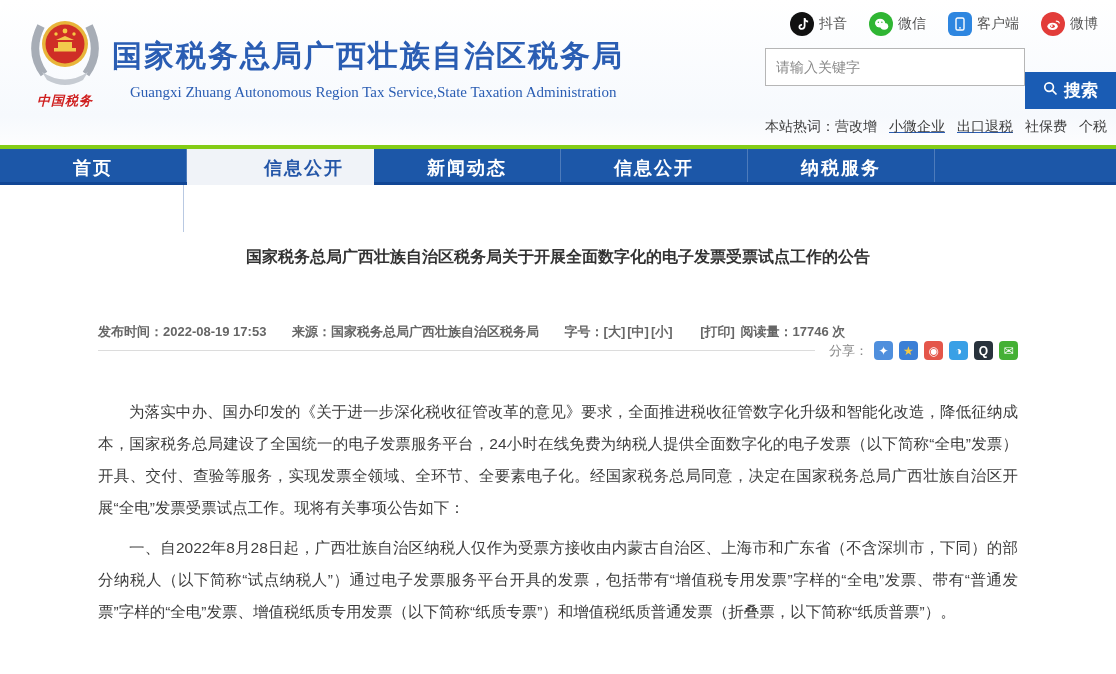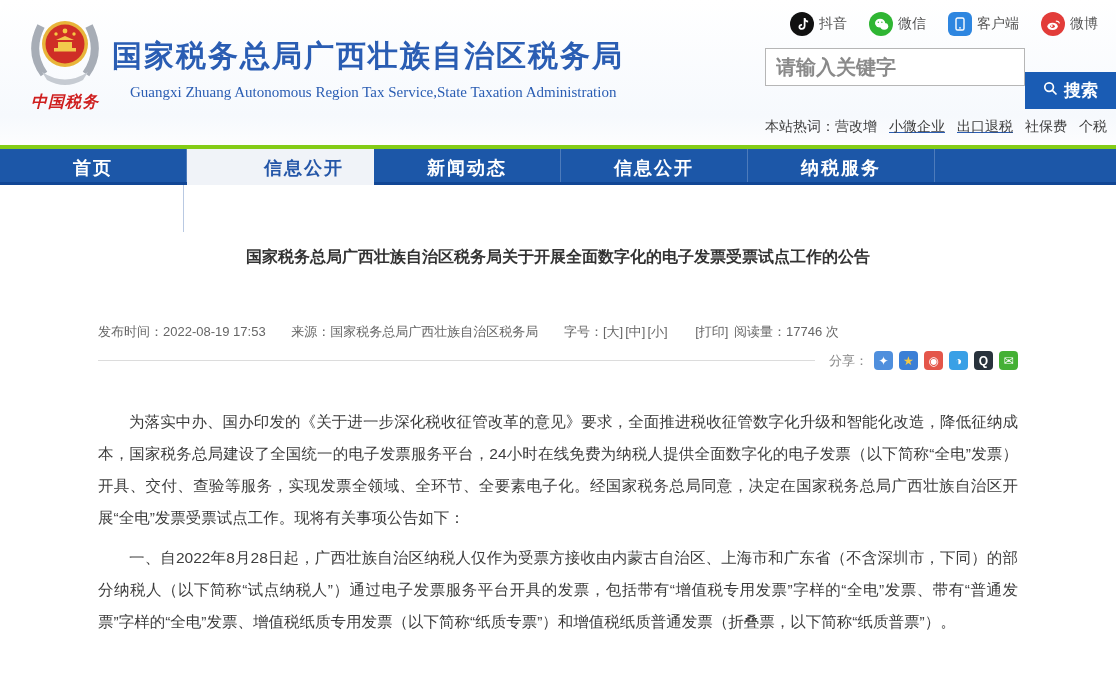--- a/index.html
+++ b/index.html
@@ -6,37 +6,37 @@
   html,body { background:#ffffff; }
   body { font-family:"Liberation Sans","DejaVu Sans",sans-serif; }
   .page { position:relative; width:1116px; height:674px; background:#ffffff;
           border-radius:14px; overflow:hidden; margin:0 auto; }
 
   
   .header { position:relative; height:145px;
             background:linear-gradient(180deg,#ffffff 0%,#f6f9fd 80%,#fdfdfe 100%); }
   .logo { position:absolute; left:22px; top:14px; width:86px; text-align:center; }
   .logo-text { color:#cf1f1f; font-family:"Liberation Serif","DejaVu Serif",serif;
-               font-weight:bold; font-style:italic; font-size:16px; letter-spacing:1px;
+               font-weight:bold; font-style:italic; font-size:13px; letter-spacing:1px;
                margin-top:-2px; white-space:nowrap; }
   .site-title { position:absolute; left:112px; top:36px; color:#2a5db3; font-weight:bold;
                 font-size:30px; letter-spacing:2px; white-space:nowrap; }
   .site-subtitle { position:absolute; left:130px; top:84px; color:#2a5db3; font-size:15px;
                    font-family:"Liberation Serif","DejaVu Serif",serif; white-space:nowrap; }
 
   .social { position:absolute; right:18px; top:12px; display:flex; gap:22px; align-items:center;margin-left:36px; }
   .social-item { display:flex; align-items:center; gap:5px; cursor:pointer; }
   .social-item .lbl { font-size:14px; color:#555; }
   .icon-badge { width:24px; height:24px; border-radius:50%; display:flex;
                 align-items:center; justify-content:center; }
 
   .search-box { position:absolute; left:765px; top:48px; width:260px; height:38px;
                 background:#fff; border:1px solid #b6b6b6; }
   .search-box input { width:100%; height:100%; border:none; outline:none; padding:0 10px;
-                      font-size:20px; color:#000000; background:transparent;font-weight:bold; }
+                      font-size:14px; color:#000000; background:transparent; }
   .search-box input::placeholder { color:#8a8a8a; }
   .search-btn { position:absolute; left:1025px; top:72px; width:91px; height:37px;
                 background:#1a5cb4; color:#fff; border:none; font-size:17px; font-weight:bold;
                 display:flex; align-items:center; justify-content:center; gap:6px; cursor:pointer; }
 
   .hot-words { position:absolute; left:765px; top:118px; font-size:14px; color:#3c3c3c;
                white-space:nowrap; }
   .hot-words .hw { margin-right:12px; cursor:pointer; }
   .hot-words .hw.u { text-decoration:underline; text-decoration-color:#2a5db3; }
 
@@ -51,23 +51,23 @@
   .nav-item.active { z-index:1; background:#f0f3f8; color:#2456a8;padding-left:48px; }
   .nav-fill { flex:1; }
   .sub-divider { position:absolute; left:183px; top:185px; width:1px; height:47px;
                  background:#b9c9e2; }
 
   
   .content { padding:0 98px; }
   .article-title { margin:50px auto 0; max-width:950px; text-align:center; color:#333;
                    font-size:16px; font-weight:bold; line-height:44px; }
   .meta-row { margin-top:44px; font-size:13px; color:#666; white-space:nowrap; }
-  .meta-row .grp { margin-right:22px; }
+  .meta-row .grp { margin-right:22px;font-weight:bold; }
   .meta-row .ctrl { cursor:pointer; margin-right:2px; }
-  .share-row { margin-top:10px; display:flex; align-items:center; }
+  .share-row { display:flex; align-items:center; }
   .share-line { flex:1; border-top:1px solid #dcdcdc; margin-right:14px; }
   .share-label { font-size:13px; color:#888; margin-right:6px; }
   .share-icons { display:flex; gap:6px; }
   .share-ico { width:19px; height:19px; border-radius:4px; display:flex; align-items:center;
                justify-content:center; color:#fff; font-size:12px; font-weight:bold;
                cursor:pointer; line-height:1; }
 
   .body-text { margin-top:36px; font-size:15.5px; color:#3d3d3d; line-height:32px;
                text-align:justify; }
   .body-text p { text-indent:2em; margin-bottom:8px; }

